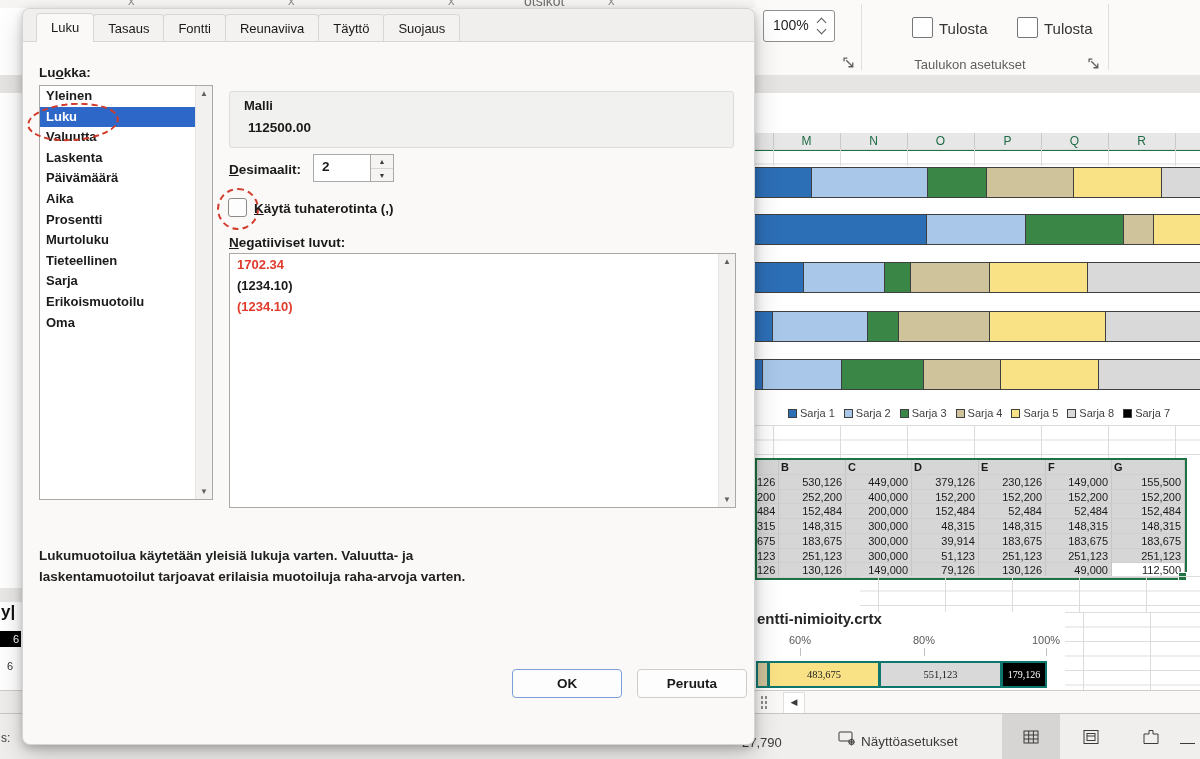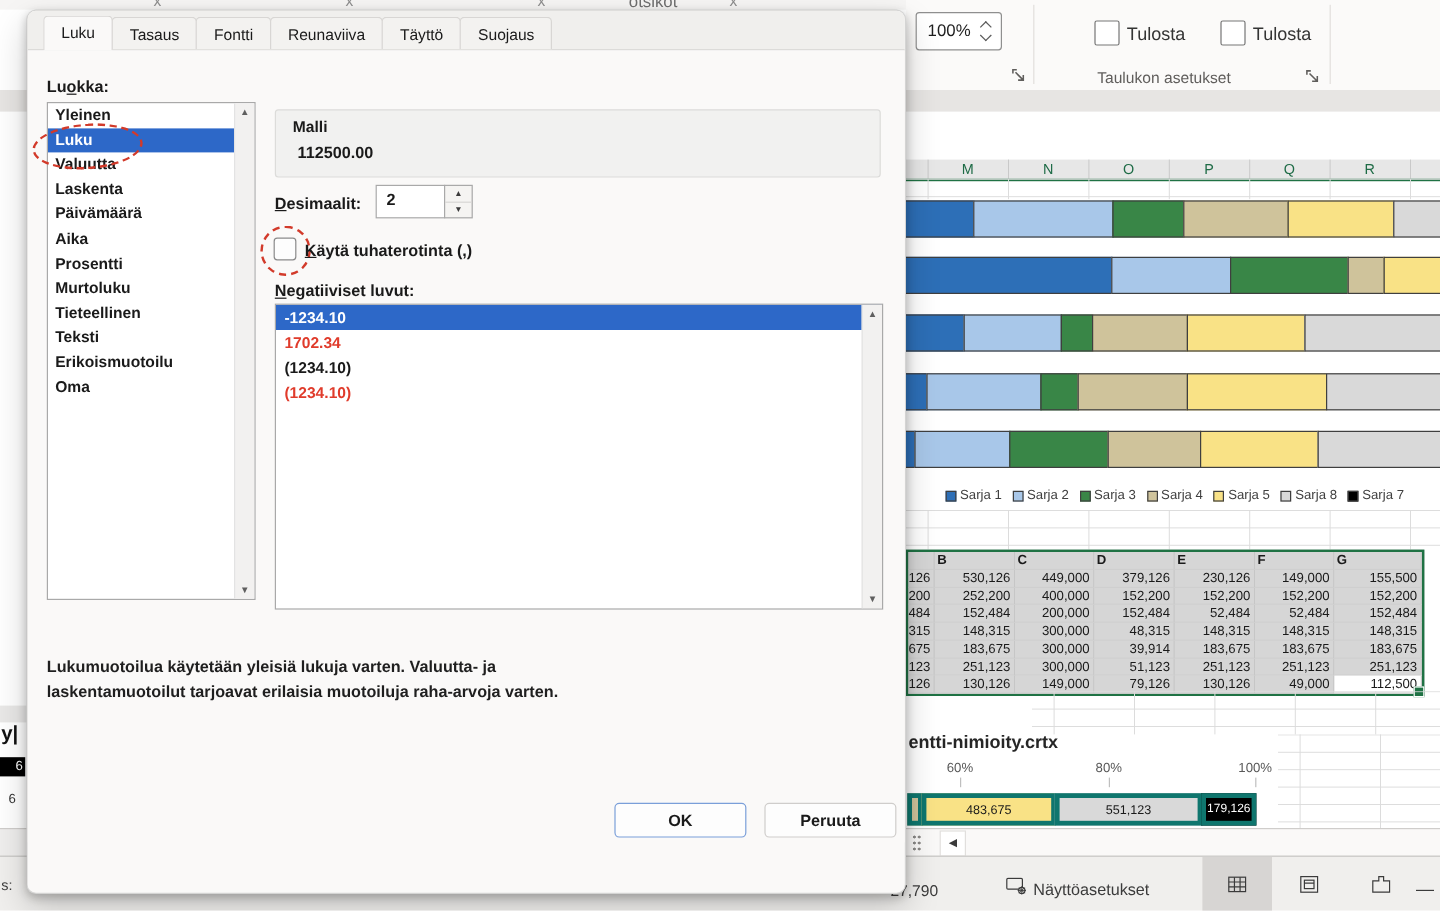--- a/index.html
+++ b/index.html
@@ -54,22 +54,22 @@
          font-size:11px;text-align:right;padding-right:3px;overflow:hidden;color:#1a1a1a;background:#D6D6D6;}
   .xcell.hdr{font-weight:bold;text-align:left;padding-left:2px;}
   .xcell.active{background:#fff;}
   .fillhandle{position:absolute;left:1178px;top:479px;width:7px;height:7px;background:#1F7244;border:1px solid #fff;}
 
   
   .btitle{position:absolute;left:757px;top:517px;font-size:15px;font-weight:bold;color:#262626;white-space:nowrap;}
   .axlbl{position:absolute;top:541px;transform:translateX(-50%);font-size:11px;color:#595959;}
   .axtick{position:absolute;top:555px;width:1px;height:8px;background:#BFBFBF;}
   #bbar{position:absolute;left:757px;top:568px;height:27px;display:flex;}
-  .bseg{height:100%;border:4px solid #0f766e;margin-left:-1px;box-sizing:border-box;
-        display:flex;align-items:center;justify-content:center;font-size:10.5px;color:#1a1a1a;}
+  .bseg{height:100%;border:2px solid #0f766e;margin-left:-1px;box-sizing:border-box;
+        display:flex;align-items:center;justify-content:center;font-size:10.5px;color:#1a1a1a;font-family:Liberation Serif, serif;}
   .bseg.black{color:#fff;font-size:10px;}
 
   
   .hscroll{position:absolute;left:755px;top:690px;width:445px;height:23px;background:#FAF9F8;border-top:1px solid #CFCDCB;z-index:2;}
   .hscroll-left{position:absolute;left:0;top:690px;width:22px;height:23px;background:#EFEEED;border-top:1px solid #CFCDCB;z-index:2;}
   .dots{position:absolute;left:5px;top:4px;width:8px;height:15px;
         background-image:radial-gradient(circle,#8A8886 1.1px,transparent 1.4px);background-size:4px 5px;}
   .arrbox{position:absolute;left:28px;top:1px;width:20px;height:20px;background:#fff;border:1px solid #E1DFDD;
           text-align:center;line-height:19px;font-size:9px;color:#3b3b3b;}
   .status{position:absolute;left:0;top:713px;width:1200px;height:46px;background:#F0EFED;border-top:1px solid #C8C6C4;z-index:2;}
@@ -390,21 +390,21 @@
         </div>
       <div class="citem">Yleinen</div>
           <div class="citem sel">Luku</div>
           <div class="citem">Valuutta</div>
           <div class="citem">Laskenta</div>
           <div class="citem">Päivämäärä</div>
           <div class="citem">Aika</div>
           <div class="citem">Prosentti</div>
           <div class="citem">Murtoluku</div>
           <div class="citem">Tieteellinen</div>
-          <div class="citem">Teksti</div>
+          <div class="citem">Sarja</div>
           <div class="citem">Erikoismuotoilu</div>
           <div class="citem">Oma</div>
         </div>
       <div class="ann-ellipse"></div>
 
       <div class="groupbox">
         <span class="glbl">Malli</span>
         <span class="gval">112500.00</span>
       </div>
 
@@ -418,21 +418,20 @@
       <div class="dcheck"></div>
       <div class="ann-circle"></div>
       <span class="lbl" style="left:231px;top:159px;"><u>K</u>äytä tuhaterotinta (,)</span>
 
       <span class="lbl" style="left:206px;top:193px;"><u>N</u>egatiiviset luvut:</span>
       <div class="listbox" id="neglist">
         <div class="sbar">
           <span class="sarr" style="top:3px;">▲</span>
           <span class="sarr" style="bottom:3px;">▼</span>
         </div>
-      <div class="nitem sel">-1234.10</div>
           <div class="nitem red">1702.34</div>
           <div class="nitem">(1234.10)</div>
           <div class="nitem red">(1234.10)</div>
         </div>
 
       <div class="desc">Lukumuotoilua käytetään yleisiä lukuja varten. Valuutta- ja
 laskentamuotoilut tarjoavat erilaisia muotoiluja raha-arvoja varten.</div>
 
       <div class="btn ok">OK</div>
       <div class="btn cancel">Peruuta</div>

